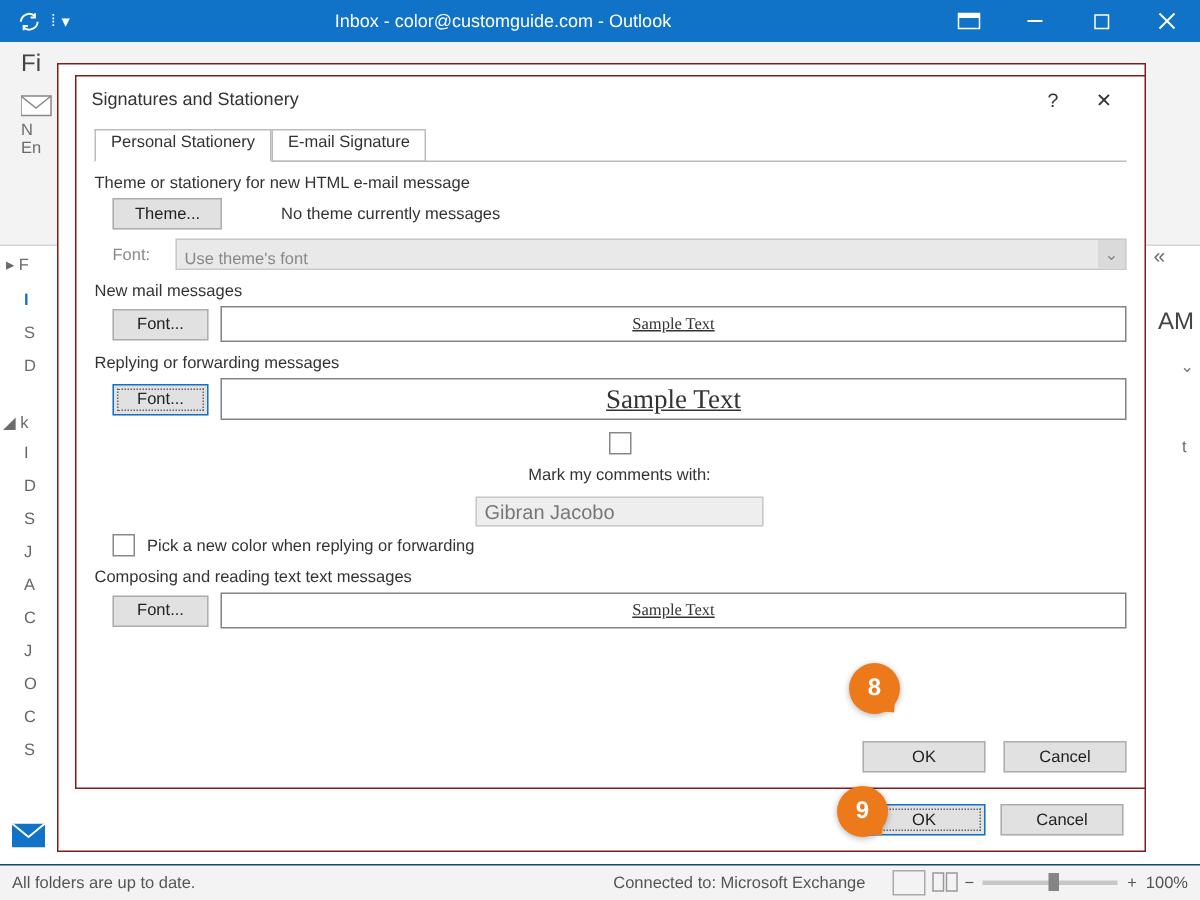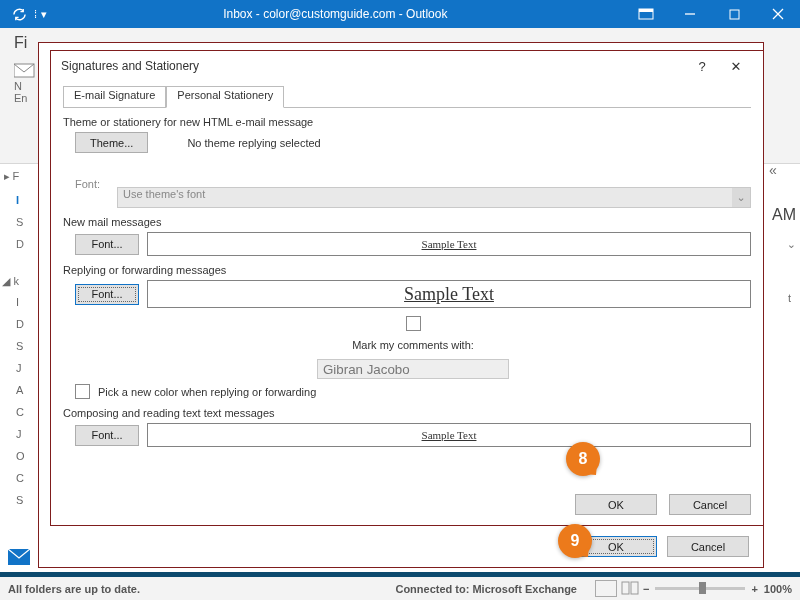--- a/index.html
+++ b/index.html
@@ -1,21 +1,21 @@
 <!DOCTYPE html>
 <html><head>
 <meta charset="utf-8">
 <style>
   html, body { margin:0; padding:0; width:800px; height:600px; font-family:"Segoe UI",Arial,sans-serif; font-size:11px; background:#fff; overflow:hidden; }
   .titlebar { background:#1173c7; color:#fff; height:28px; display:flex; align-items:center; padding:0 0 0 8px; }
   .titlebar .sync { width:22px; height:22px; display:flex; align-items:center; justify-content:center; }
   .titlebar .title-t { flex:1; text-align:center; font-size:12px; }
   .winbtn { width:44px; height:28px; display:flex; align-items:center; justify-content:center; color:#fff; }
   .ribbon-bg { background:#f3f3f3; height:135px; border-bottom:1px solid #d7d7d7; position:relative; }
-  .statusbar { position:absolute; left:0; right:0; bottom:0; height:23px; background:#f3f3f3; border-top:5px solid #0c4a6e; color:#555; font-size:11px; display:flex; align-items:center; padding:0 8px;font-weight:bold; }
+  .statusbar { position:absolute; left:0; right:0; bottom:0; height:23px; background:#f3f3f3; border-top:1px solid #0c4a6e; color:#555; font-size:11px; display:flex; align-items:center; padding:0 8px; }
   .statusbar .spacer { flex:1; }
   .zoom { display:flex; align-items:center; gap:6px; }
   .zoom .track { width:90px; height:3px; background:#c7c7c7; position:relative; }
   .zoom .thumb { width:7px; height:12px; background:#858585; position:absolute; left:44px; top:-5px; }
   .view-icon { width:20px; height:15px; border:1px solid #aaa; margin:0 2px; }
 
   
   .dlg-outer { position:absolute; border:1px solid #7f1d1d; background:#fff; }
   .dlg-options { left:38px; top:42px; width:724px; height:524px; }
   .dlg-options .btns { position:absolute; right:14px; bottom:10px; display:flex; gap:10px; }
@@ -31,21 +31,21 @@
   .tab.active { background:#fff; border-bottom:1px solid #fff; }
 
   .section { margin-top:8px; color:#333; }
   .sec-label { color:#333; font-size:11px; margin-bottom:4px; }
 
   .btn { background:#e1e1e1; border:1px solid #adadad; height:21px; min-width:64px; padding:0 14px; font-size:11px; color:#222; cursor:pointer; }
   .btn.primary { border:1.5px solid #1173c7; outline:1px dotted #666; outline-offset:-4px; }
   .btn.focused { border:1.5px solid #1173c7; outline:1px dotted #666; outline-offset:-4px; }
 
   .row { display:flex; align-items:center; gap:8px; }
-  .font-dd { flex:1; border:1px solid #c9c9c9; background:#e9e9e9; height:19px; color:#888; display:flex; align-items:flex-start; padding:0 5px; position:relative;margin-top:28px; }
+  .font-dd { flex:1; border:1px solid #c9c9c9; background:#e9e9e9; height:19px; color:#888; display:flex; align-items:flex-end; padding:0 5px; position:relative; }
   .font-dd .chev { position:absolute; right:0; top:0; width:18px; height:19px; background:#dadada; display:flex; align-items:center; justify-content:center; }
 
   .sample-wrap { flex:1; border:1px solid #828282; height:22px; display:flex; align-items:center; justify-content:center; background:#fff; }
   .sample-wrap.big { height:26px; }
   .sample { font-family:"Times New Roman",serif; text-decoration:underline; }
   .sample.big { font-size:18px; }
 
   .chk { width:13px; height:13px; border:1px solid #888; background:#fff; display:inline-block; }
   .comment-input { background:#eee; border:1px solid #c9c9c9; height:18px; padding:0 5px; color:#777; width:180px; }
 
@@ -174,29 +174,29 @@
 
 <div class="dlg-outer dlg-sig">
   <div class="title">
     <span>Signatures and Stationery</span>
     <span class="sp"></span>
     <span style="width:34px;text-align:center;font-size:13px;">?</span>
     <span style="width:34px;text-align:center;font-size:13px;">✕</span>
   </div>
   <div class="body">
     <div class="tabs">
+      <div class="tab active">Personal Stationery</div>
       <div class="tab inactive">E-mail Signature</div>
-      <div class="tab active">Personal Stationery</div>
     </div>
 
     <div class="section">
       <div class="sec-label">Theme or stationery for new HTML e-mail message</div>
       <div class="row" style="padding-left:12px;gap:39px;">
         <button class="btn">Theme...</button>
-        <span>No theme replying selected</span>
+        <span>No theme currently messages</span>
       </div>
       <div class="row" style="padding-left:12px;margin-top:6px;">
         <span style="color:#888;width:34px;">Font:</span>
         <div class="font-dd">
           <span>Use theme's font</span>
           <span class="chev">⌄</span>
         </div>
       </div>
     </div>
 

